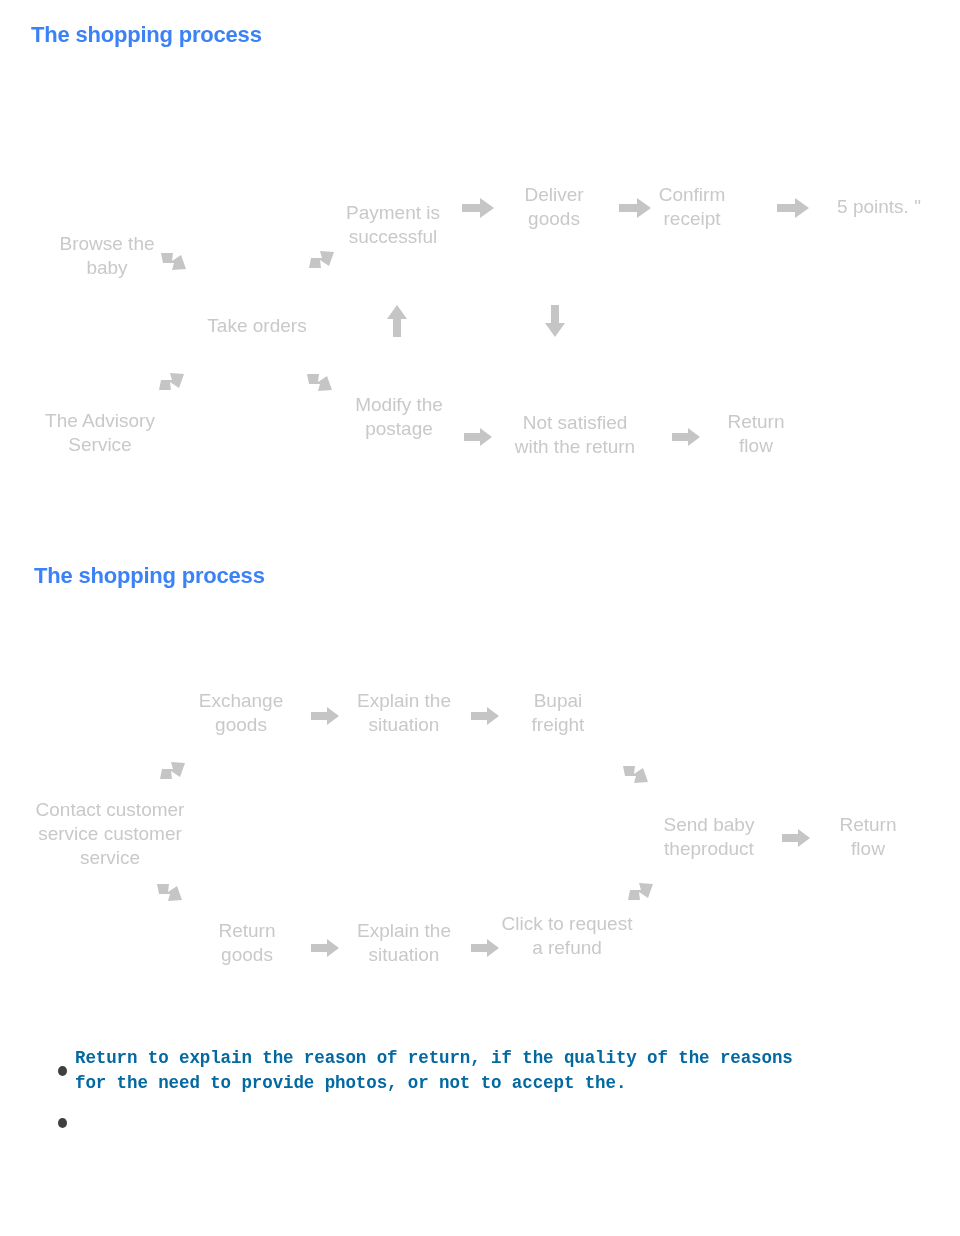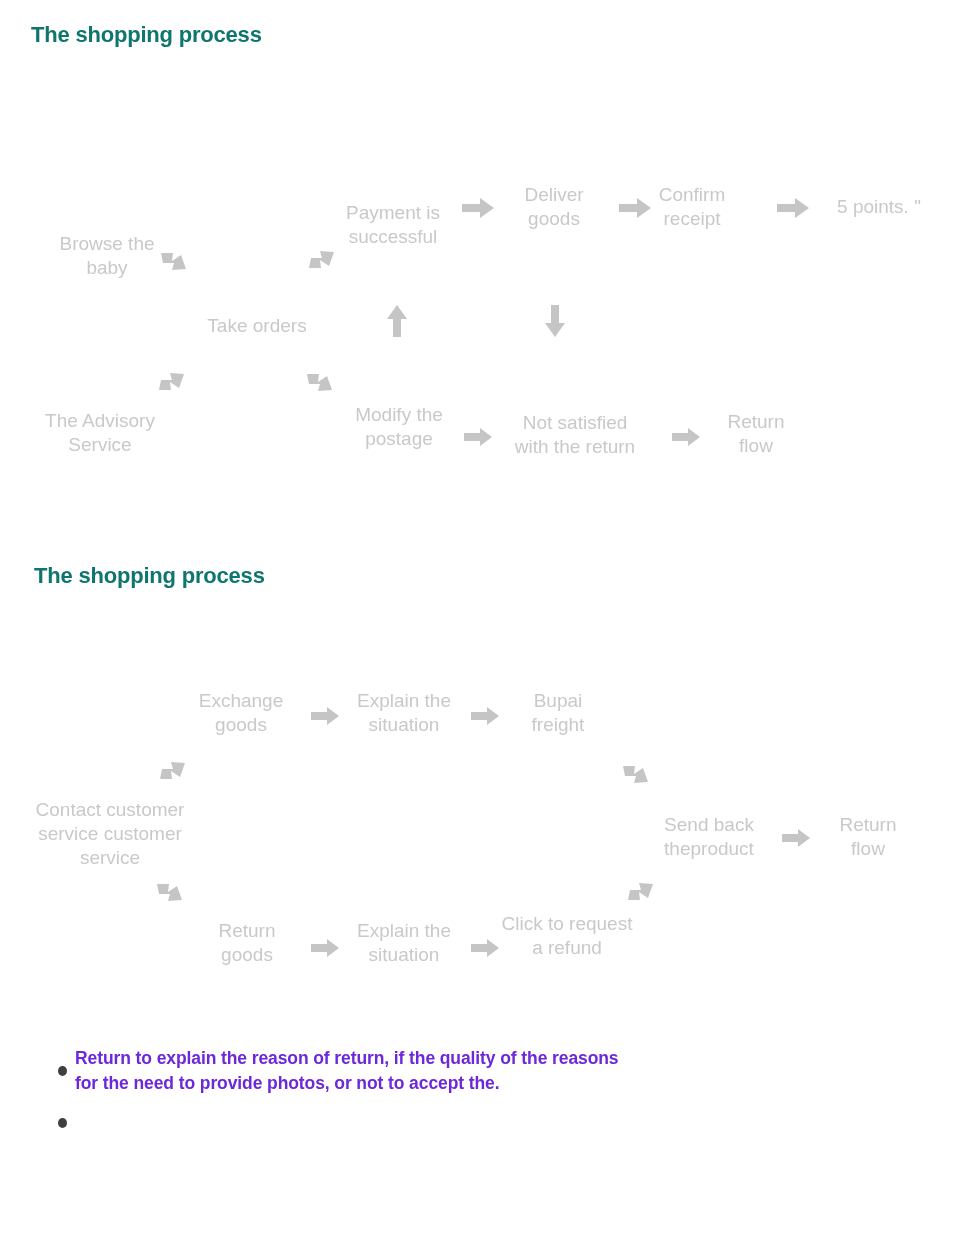--- a/index.html
+++ b/index.html
@@ -13,21 +13,21 @@
     position: relative;
     font-family: "Liberation Sans", sans-serif;
     overflow: hidden;
   }
 
   
   .section-title {
     position: absolute;
     font-size: 22px;
     font-weight: bold;
-    color: #0f766e;
+    color: #3b82f6;
     letter-spacing: -0.2px;
     white-space: nowrap;
   }
 
   
   .node {
     position: absolute;
     color: #c9c9c9;
     font-size: 19px;
     line-height: 24px;
@@ -62,26 +62,27 @@
   }
   .bullet-dot {
     width: 9px;
     height: 10px;
     border-radius: 50%;
     background: #3f3f3f;
     flex: 0 0 auto;
     margin-right: 8px;
   }
   .bullet-text {
-    color: #6d28d9;
+    color: #0369a1;
     font-size: 17.5px;
     line-height: 25px;
     font-weight: bold;
     white-space: pre-line;
     letter-spacing: -0.1px;
+    font-family: Liberation Mono, monospace;
   }
 </style>
 </head>
 <body>
 
 <div class="section-title" style="left:31px; top:22px;">The shopping process</div>
 
 <div class="node" style="left:107px; top:236px; width:170px;margin-top:20px;">Browse the
 baby</div>
 
@@ -94,21 +95,21 @@
 <div class="node" style="left:692px; top:207px; width:150px;">Confirm
 receipt</div>
 
 <div class="node" style="left:879px; top:207px; width:160px;">5 points. "</div>
 
 <div class="node" style="left:257px; top:326px; width:180px;">Take orders</div>
 
 <div class="node" style="left:100px; top:433px; width:200px;">The Advisory
 Service</div>
 
-<div class="node" style="left:399px; top:427px; width:170px;">Modify the
+<div class="node" style="left:399px; top:417px; width:170px;">Modify the
 postage</div>
 
 <div class="node" style="left:575px; top:435px; width:190px;">Not satisfied
 with the return</div>
 
 <div class="node" style="left:756px; top:434px; width:140px;">Return
 flow</div>
 
 <div class="arrow" style="left:174px; top:262px;">
   <svg width="30" height="26" viewBox="0 0 30 26">
@@ -184,21 +185,21 @@
 <div class="node" style="left:404px; top:713px; width:170px;">Explain the
 situation</div>
 
 <div class="node" style="left:558px; top:713px; width:140px;">Bupai
 freight</div>
 
 <div class="node" style="left:110px; top:834px; width:230px;">Contact customer
 service customer
 service</div>
 
-<div class="node" style="left:709px; top:837px; width:180px;">Send back
+<div class="node" style="left:709px; top:837px; width:180px;">Send baby
 theproduct</div>
 
 <div class="node" style="left:868px; top:837px; width:140px;">Return
 flow</div>
 
 <div class="node" style="left:247px; top:943px; width:140px;">Return
 goods</div>
 
 <div class="node" style="left:404px; top:943px; width:170px;">Explain the
 situation</div>

